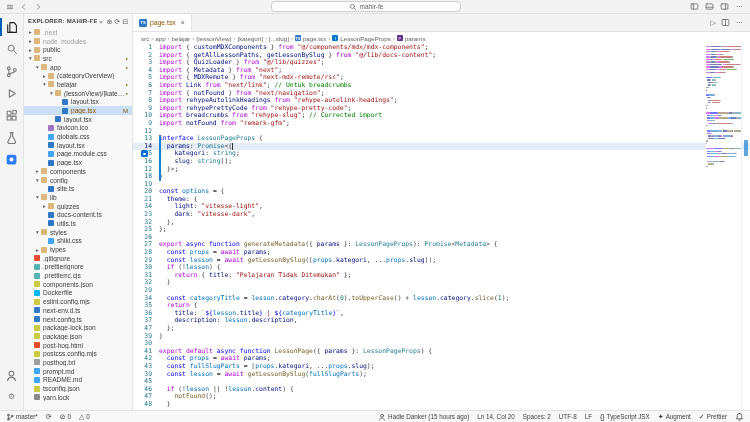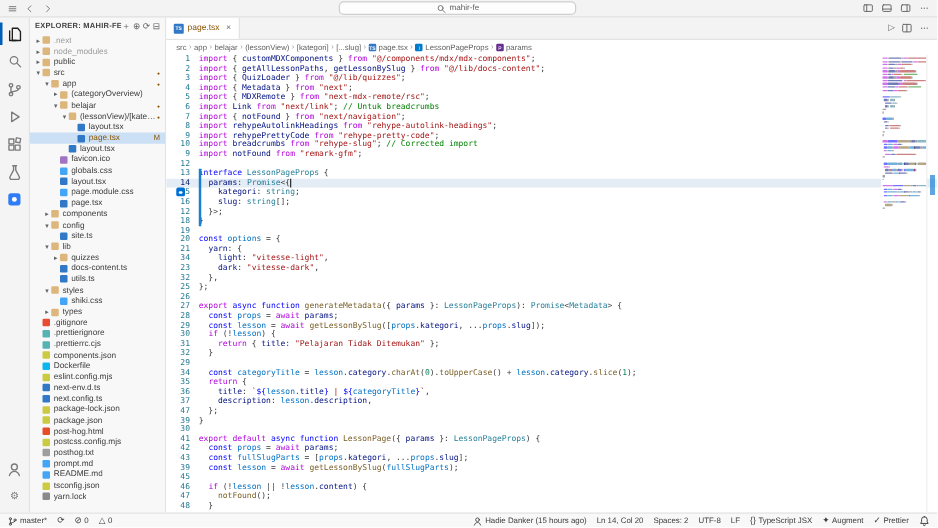--- a/index.html
+++ b/index.html
@@ -605,21 +605,21 @@
           <div class="code-line">
             <span class="gutter">19</span>
             <span class="line-content"></span>
           </div>
           <div class="code-line">
             <span class="gutter">20</span>
             <span class="line-content"><span class="tok-decl">const </span><span class="tok-cvar">options </span><span class="tok-pun">= {</span></span>
           </div>
           <div class="code-line">
             <span class="gutter">21</span>
-            <span class="line-content"><span class="tok-pun">  </span><span class="tok-var">yarn</span><span class="tok-pun">: {</span></span>
+            <span class="line-content"><span class="tok-pun">  </span><span class="tok-var">theme</span><span class="tok-pun">: {</span></span>
           </div>
           <div class="code-line">
             <span class="gutter">34</span>
             <span class="line-content"><span class="tok-pun">    </span><span class="tok-var">light</span><span class="tok-pun">: </span><span class="tok-str">"vitesse-light"</span><span class="tok-pun">,</span></span>
           </div>
           <div class="code-line">
             <span class="gutter">23</span>
             <span class="line-content"><span class="tok-pun">    </span><span class="tok-var">dark</span><span class="tok-pun">: </span><span class="tok-str">"vitesse-dark"</span><span class="tok-pun">,</span></span>
           </div>
           <div class="code-line">

